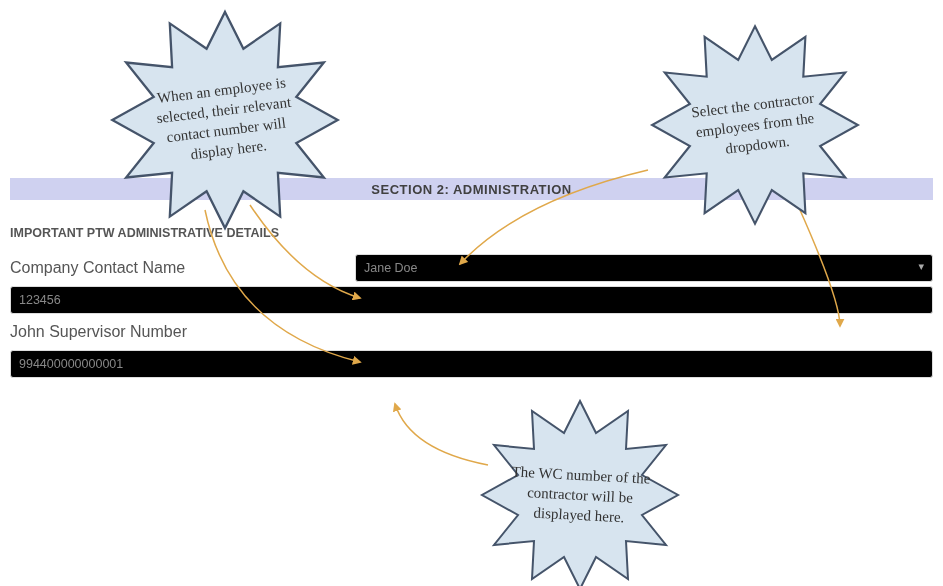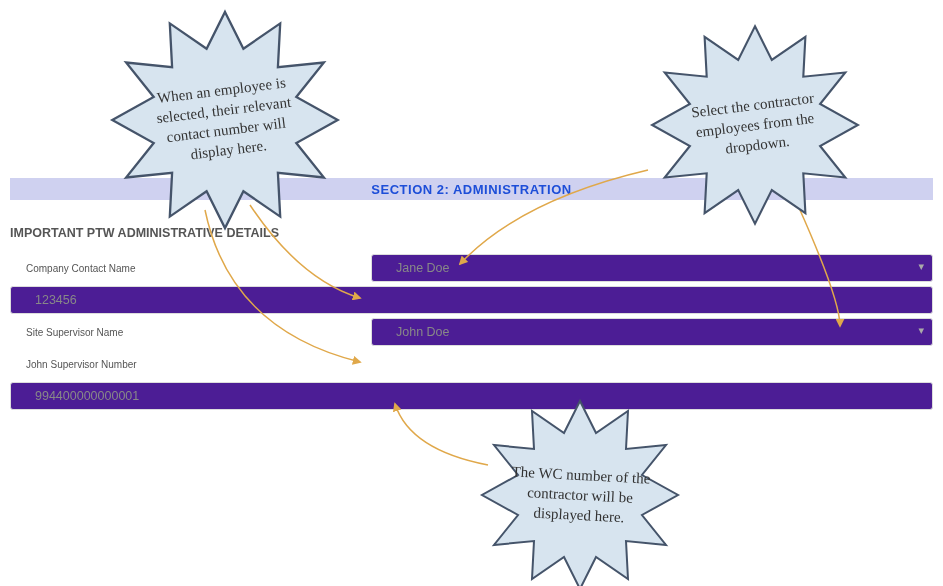--- a/index.html
+++ b/index.html
@@ -18,21 +18,21 @@
     right: 10px;
     top: 178px;
     height: 22px;
     background: #cfd1f0;
     display: flex;
     align-items: center;
     justify-content: center;
   }
   .section-band .title {
     font-weight: bold;
-    color: #1d4ed8;
+    color: #404040;
     font-size: 13px;
     letter-spacing: 0.5px;
   }
   .subheading {
     position: absolute;
     left: 10px;
     top: 226px;
     font-weight: bold;
     color: #555;
     font-size: 12.5px;
@@ -43,37 +43,36 @@
     right: 10px;
     top: 252px;
   }
   .form-row {
     display: flex;
     align-items: center;
     height: 32px;
   }
   .form-row .label {
     width: 345px;
-    font-size: 10px;
+    font-size: 16px;
     color: #555;
     padding-left: 0;
-    margin-left: 16px;
   }
   .form-row .field {
     flex: 1;
   }
   .control {
     width: 100%;
     height: 28px;
     border: 1px solid #ddd;
     border-radius: 3px;
-    padding: 0 24px;
+    padding: 0 8px;
     font-size: 12.5px;
     color: #888;
-    background: #4c1d95;
+    background: #000000;
     display: flex;
     align-items: center;
     position: relative;
   }
   .control.select::after {
     content: "▾";
     position: absolute;
     right: 8px;
     top: 5px;
     color: #aaa;
@@ -127,28 +126,20 @@
     </div>
   </div>
   <div class="form-row">
     <div class="field">
       <div class="control">
         <span>123456</span>
       </div>
     </div>
   </div>
   <div class="form-row">
-    <div class="label">Site Supervisor Name</div>
-    <div class="field">
-      <div class="control select">
-        <span>John Doe</span>
-      </div>
-    </div>
-  </div>
-  <div class="form-row">
     <div class="label">John Supervisor Number</div>
   </div>
   <div class="form-row">
     <div class="field">
       <div class="control">
         <span>994400000000001</span>
       </div>
     </div>
   </div>
 </div>

